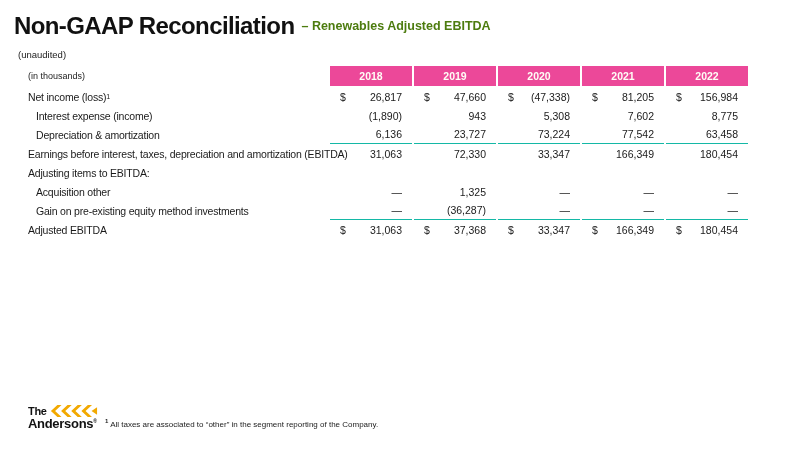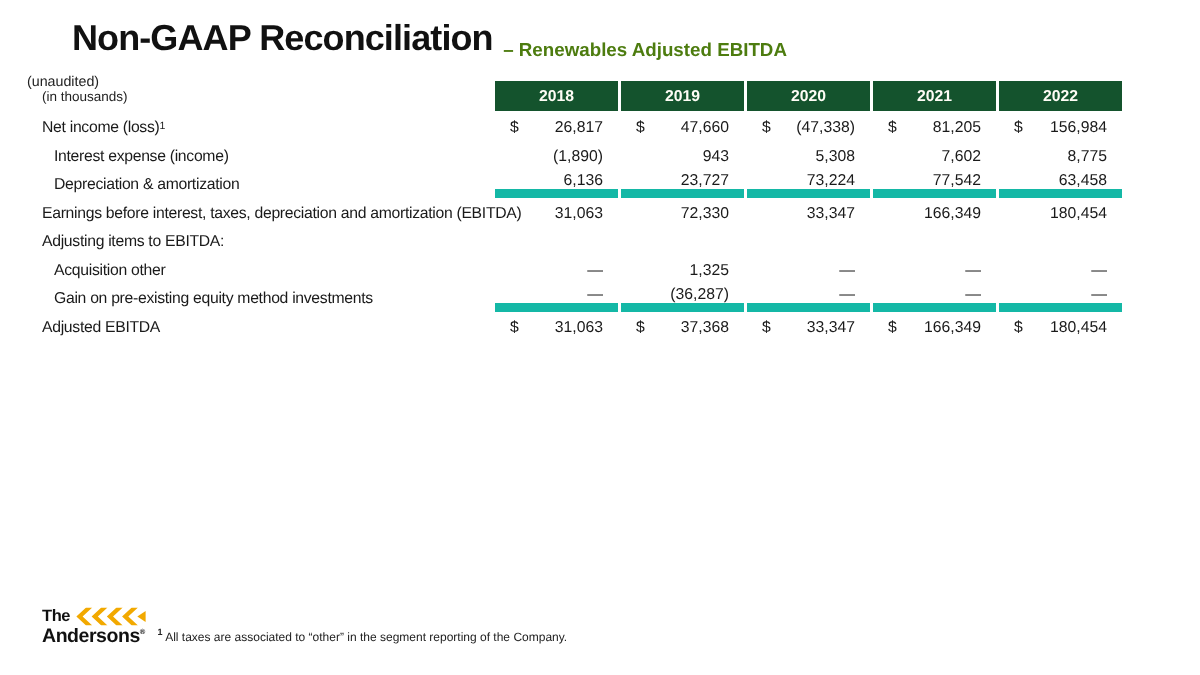--- a/index.html
+++ b/index.html
@@ -7,53 +7,53 @@
     position: relative;
     width: 800px; height: 450px;
     background: #ffffff;
     font-family: "Liberation Sans", sans-serif;
     color: #1a1a1a;
     overflow: hidden;
   }
   
   .title-row {
     position: absolute; left: 14px; top: 12px;
-    display: flex; align-items: flex-end; gap: 7px; white-space: nowrap; margin-left: 34px;
+    display: flex; align-items: center; gap: 7px; white-space: nowrap;
   }
   .title-main { font-size: 24px; font-weight: bold; letter-spacing: -0.6px; color: #111; }
   .title-sub  { font-size: 12.5px; font-weight: bold; color: #4d7c0f; }
   .unaudited  { position: absolute; left: 18px; top: 49px; font-size: 9.5px; color: #222; }
 
   
-  .table { position: absolute; left: 28px; top: 54px; width: 722px; }
+  .table { position: absolute; left: 28px; top: 66px; width: 722px; }
   .trow {
     display: grid;
     grid-template-columns: 300px repeat(5, 82px);
     column-gap: 2px;
     height: 19px;
     align-items: center;
   }
   .trow.header { height: 20px; margin-bottom: 1px; }
   .cell { height: 100%; display: flex; align-items: center; }
   .cell.label { font-size: 10.5px; letter-spacing: -0.2px; white-space: nowrap; overflow: visible; }
   .cell.label.indent { padding-left: 8px; }
   .cell.unit { font-size: 9px; color: #222; }
   .cell.yr {
-    background: #14532d; color: #fffdf6;
+    background: #ec4899; color: #fffdf6;
     font-size: 10.5px; font-weight: bold;
     justify-content: center;
   }
   .cell.val {
     justify-content: space-between;
     padding: 0 10px;
     font-size: 10.5px;
     box-sizing: border-box;
   }
   .cell.val .num { margin-left: auto; text-align: right; }
-  .trow.rule .cell.val { border-bottom: 6px solid #14b8a6; }
+  .trow.rule .cell.val { border-bottom: 1px solid #14b8a6; }
   sup { font-size: 7px; line-height: 0; }
 
   
   .logo { position: absolute; left: 28px; top: 405px; width: 84px; }
   .logo-top { display: flex; align-items: center; gap: 3px; }
   .logo-the { font-size: 11px; font-weight: 900; color: #111; letter-spacing: -0.3px; }
   .wheat-icon { display: block; }
   .logo-bottom { font-size: 13px; font-weight: 900; color: #111; letter-spacing: -0.3px; margin-top: -1px; }
   .logo-reg { font-size: 5px; vertical-align: super; }
 

